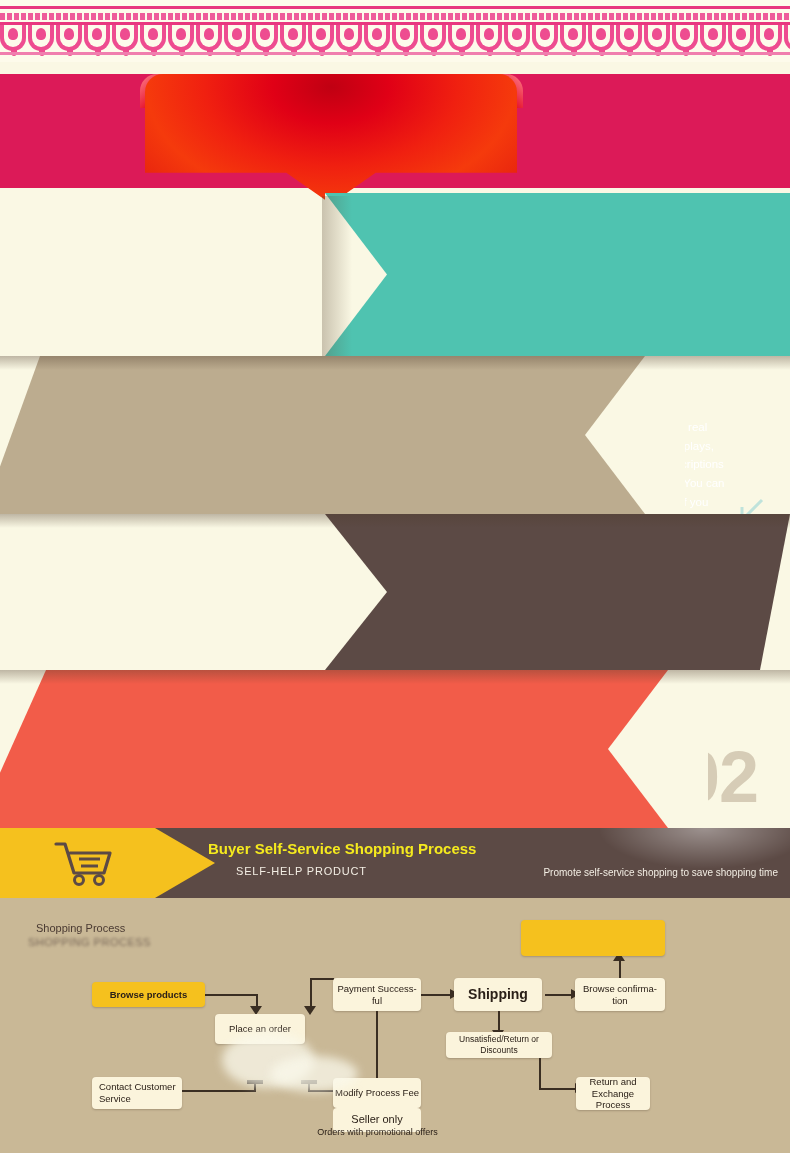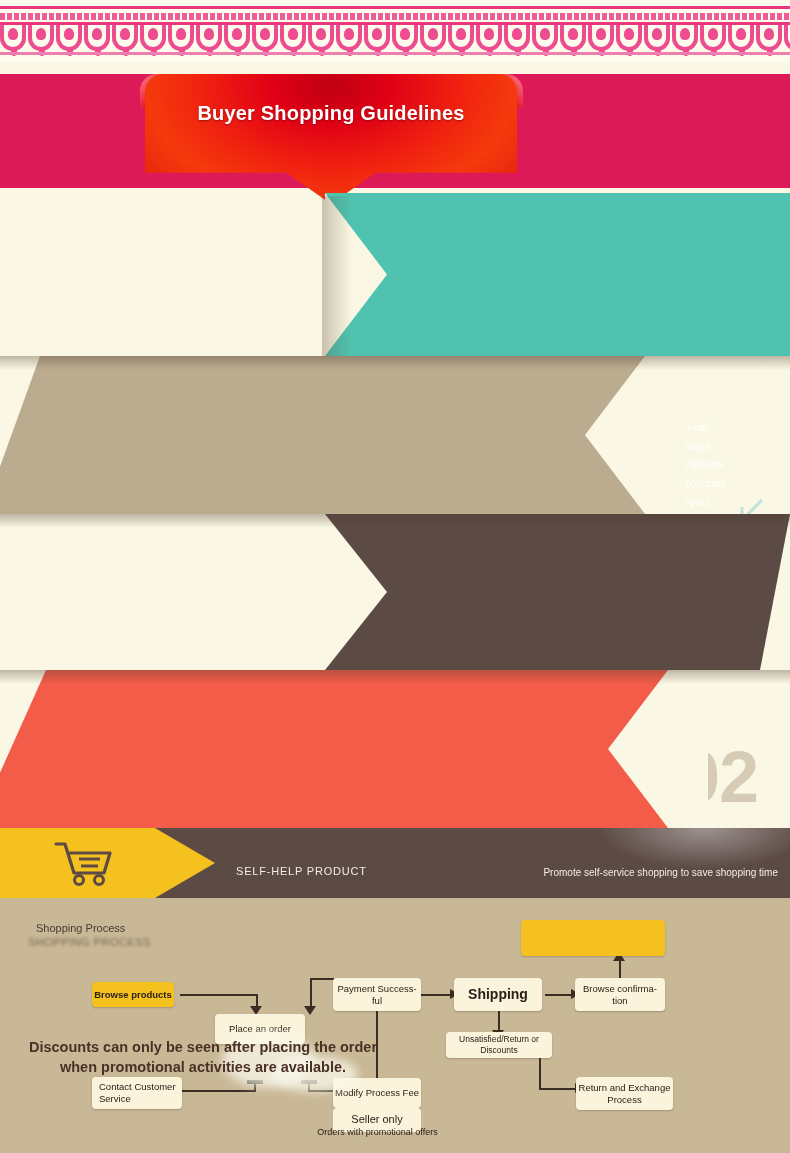--- a/index.html
+++ b/index.html
@@ -223,21 +223,20 @@
         <div class="scallop-tip" style="left: 767px;"></div>
         <div class="scallop" style="left: 784px;"></div>
       </div>
     <div class="lace-bottom"></div>
   </div>
 
   <div class="banner"></div>
   <div class="ribbon-fold-l"></div>
   <div class="ribbon-fold-r"></div>
   <div class="ribbon"></div>
-  <div class="banner-title">Buyer Shopping Guidelines</div>
 
   <div class="sect s1">
     <div class="band"></div>
     <div class="leftcut"></div>
     <div class="numtxt" style="left:40px;top:222px;color:#9FB3B1;position:absolute;">01</div>
     <div class="h-title" style="left:210px;top:247px;">About the product</div>
     <div class="h-sub" style="left:246px;top:293px;">PRODUCT</div>
     <div class="body-txt" style="left:410px;top:225px;width:325px;">All products in this store are 100% photographed from real items, sourced directly, with guaranteed quality. All displays, detailed dimensions, material labels, and product descriptions are clearly explained. If it is on the shelf, it is in stock. You can shop independently even if the shop owner is offline. If you have any questions, please contact customer service promptly.</div>
     <div class="arrow-ico" style="left:735px;top:303px;">
       <svg width="30" height="30" viewBox="0 0 30 30">
@@ -291,20 +290,21 @@
     <div class="proc-yellow"></div>
     <div class="cart-ico">
       <svg width="64" height="46" viewBox="0 0 64 46">
         <path d="M4 4 H13 L22 33 H52 L58 13 H18" stroke="#5C4A45" stroke-width="3.2" fill="none" stroke-linejoin="round" stroke-linecap="round"></path>
         <line x1="27" y1="19" x2="48" y2="19" stroke="#5C4A45" stroke-width="3"></line>
         <line x1="29" y1="26" x2="46" y2="26" stroke="#5C4A45" stroke-width="3"></line>
         <circle cx="27" cy="40" r="4.5" stroke="#5C4A45" stroke-width="3" fill="none"></circle>
         <circle cx="47" cy="40" r="4.5" stroke="#5C4A45" stroke-width="3" fill="none"></circle>
       </svg>
     </div>
+    <div class="proc-title">Buyer Self-Service Shopping Process</div>
     <div class="proc-sub">SELF-HELP PRODUCT</div>
     <div class="proc-note">Promote self-service shopping to save shopping time</div>
   </div>
   <div class="proc-gloss"></div>
 
   <div class="flow"></div>
   <div class="flow-label">Shopping Process</div>
   <div class="flow-label-blur">SHOPPING PROCESS</div>
 
   <div class="ln" style="left:180px;top:994px;width:78px;height:2px;"></div>
@@ -335,31 +335,30 @@
   <div class="arw arw-u" style="left:370px;top:1002px;"></div>
 
   <div class="ln" style="left:180px;top:1090px;width:76px;height:2px;"></div>
   <div class="ln" style="left:254px;top:1082px;width:2px;height:10px;"></div>
   <div class="ln" style="left:247px;top:1080px;width:16px;height:4px;"></div>
 
   <div class="ln" style="left:308px;top:1082px;width:2px;height:10px;"></div>
   <div class="ln" style="left:301px;top:1080px;width:16px;height:4px;"></div>
   <div class="ln" style="left:308px;top:1090px;width:26px;height:2px;"></div>
 
-  <div class="fbox yellow" style="left:92px;top:982px;width:82px;height:25px;">Browse products</div>
+  <div class="fbox yellow" style="left:92px;top:982px;width:113px;height:25px;">Browse products</div>
   <div class="fbox" style="left:215px;top:1014px;width:90px;height:30px;text-align:center;">Place an order</div>
   <div class="fbox" style="left:333px;top:978px;width:88px;height:33px;">Payment Success-ful</div>
   <div class="fbox big" style="left:454px;top:978px;width:88px;height:33px;">Shipping</div>
   <div class="fbox" style="left:575px;top:978px;width:90px;height:33px;">Browse confirma-tion</div>
   <div class="fbox yellow" style="left:521px;top:920px;width:144px;height:36px;"></div>
   <div class="fbox" style="left:446px;top:1032px;width:106px;height:26px;font-size:8.5px;">Unsatisfied/Return or Discounts</div>
-  <div class="fbox" style="left:576px;top:1077px;width:97px;height:33px;">Return and Exchange Process</div>
+  <div class="fbox" style="left:576px;top:1077px;width:74px;height:33px;">Return and Exchange Process</div>
   <div class="fbox" style="left:92px;top:1077px;width:90px;height:32px;text-align:left;justify-content:flex-start;padding-left:7px;">Contact Customer Service</div>
   <div class="fbox" style="left:333px;top:1078px;width:88px;height:30px;">Modify Process Fee</div>
   <div class="fbox plain" style="left:333px;top:1108px;width:88px;height:24px;font-size:11px;">Seller only</div>
   <div style="position:absolute;left:300px;top:1127px;width:155px;text-align:center;font-size:9px;color:#2B2018;">Orders with promotional offers</div>
 
   <div class="smudge" style="left:222px;top:1032px;width:92px;height:56px;"></div>
   <div class="smudge" style="left:270px;top:1056px;width:88px;height:36px;"></div>
 
-  <div class="discount">Discounts can only be seen after placing the order when promotional activities are available.</div>
 
 </div>
 
 </body></html>

